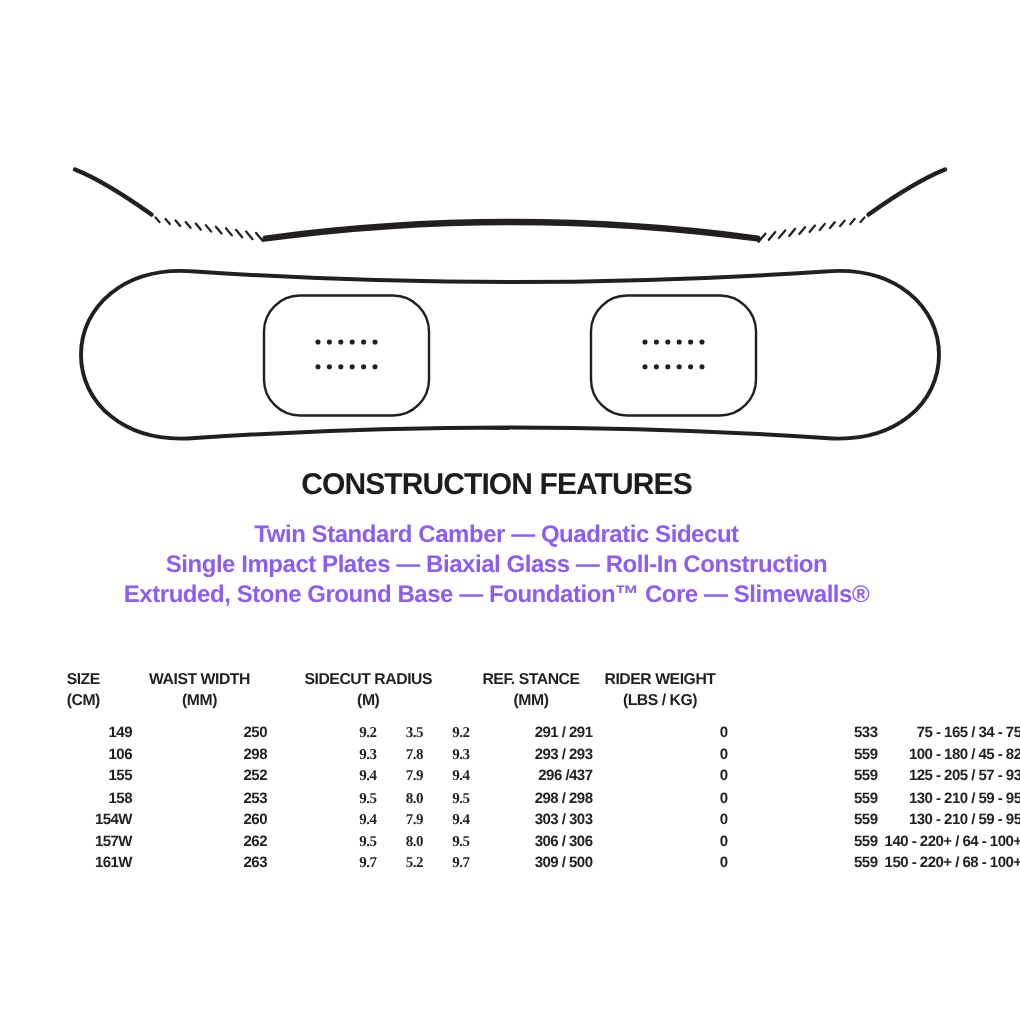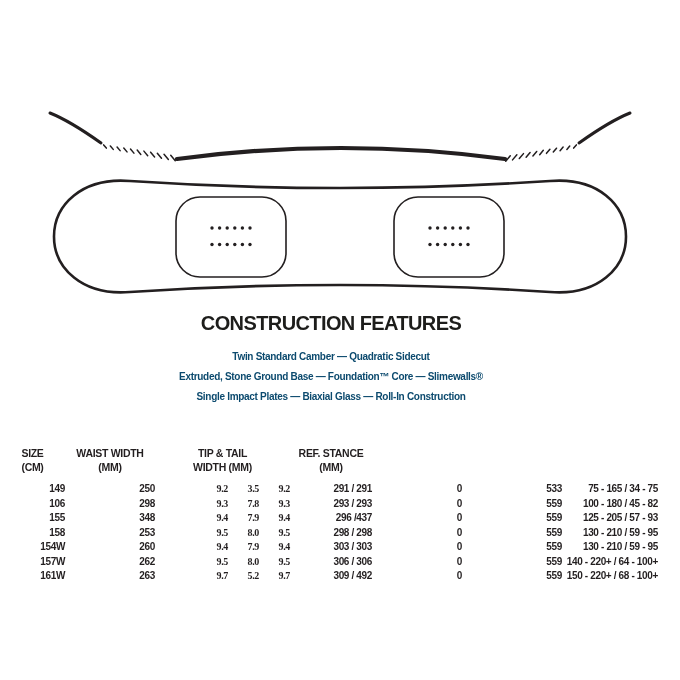--- a/index.html
+++ b/index.html
@@ -8,25 +8,25 @@
     background:#ffffff;color:#231f20;
     font-family:"Liberation Sans", sans-serif;
     -webkit-font-smoothing:antialiased;
   }
   .board-svg{position:absolute;top:0;left:0;}
   .copy{position:absolute;top:312px;left:0;width:662px;text-align:center;}
   .title{
     margin:0;font-size:20px;font-weight:bold;letter-spacing:-0.6px;
     line-height:23px;color:#1d1d1b;
   }
-  .features{margin-top:12px;font-size:10px;font-weight:bold;
-    line-height:20px;letter-spacing:-0.3px;color:#0c4a6e;}
+  .features{margin-top:12px;font-size:16px;font-weight:bold;
+    line-height:20px;letter-spacing:-0.3px;color:#8b5cf6;}
   .features p{margin:0;}
   .spec-table{position:absolute;top:444px;left:0;width:680px;font-weight:bold;}
-  .grid{display:grid;grid-template-columns:65px 90px 135px 82px 90px 100px 96px;}
+  .grid{display:grid;grid-template-columns:65px 90px 135px 82px 90px 100px 96px;margin-left:23px;}
   .th{text-align:center;font-size:10.5px;line-height:14px;letter-spacing:-0.3px;padding-top:2px;}
   .tbody{margin-top:8px;}
   .td{
     text-align:right;font-size:10px;line-height:14.5px;letter-spacing:-0.35px;
     white-space:nowrap;overflow:visible;
   }
   .sidecut-sub{display:inline-grid;grid-template-columns:31px 31px 31px;font-family:Liberation Serif, serif;}
 </style>
 </head>
 <body>
@@ -97,42 +97,46 @@
           <circle cx="460.4" cy="244.5" r="1.7"></circle>
           <circle cx="468" cy="244.5" r="1.7"></circle>
         </g>
     </g>
   </svg>
 
   <div class="copy">
     <h1 class="title">CONSTRUCTION FEATURES</h1>
     <div class="features">
       <p>Twin Standard Camber — Quadratic Sidecut</p>
+      <p>Single Impact Plates — Biaxial Glass — Roll-In Construction</p>
       <p>Extruded, Stone Ground Base — Foundation™ Core — Slimewalls®</p>
-      <p>Single Impact Plates — Biaxial Glass — Roll-In Construction</p>
     </div>
   </div>
 
   <div class="spec-table">
     <div class="grid thead">
       <div class="th">
         <div>SIZE</div>
           <div>(CM)</div>
       </div>
       <div class="th">
         <div>WAIST WIDTH</div>
           <div>(MM)</div>
       </div>
       <div class="th">
-        <div>TIP &amp; TAIL</div>
-          <div>WIDTH (MM)</div>
+        <div>SIDECUT RADIUS</div>
+          <div>(M)</div>
       </div>
       <div class="th">
         <div>REF. STANCE</div>
           <div>(MM)</div>
+      </div>
+      <div class="th">
+        <div>RIDER WEIGHT</div>
+          <div>(LBS / KG)</div>
       </div>
     </div>
     <div class="tbody" id="tbody">
         <div class="grid tr">
           <div class="td">149</div>
           <div class="td">250</div>
           <div class="td"><span class="sidecut-sub">
               <span>9.2</span>
               <span>3.5</span>
               <span>9.2</span>
@@ -150,21 +154,21 @@
               <span>7.8</span>
               <span>9.3</span>
             </span></div>
           <div class="td">293 / 293</div>
           <div class="td">0</div>
           <div class="td">559</div>
           <div class="td">100 - 180 / 45 - 82</div>
         </div>
         <div class="grid tr">
           <div class="td">155</div>
-          <div class="td">348</div>
+          <div class="td">252</div>
           <div class="td"><span class="sidecut-sub">
               <span>9.4</span>
               <span>7.9</span>
               <span>9.4</span>
             </span></div>
           <div class="td">296 /437</div>
           <div class="td">0</div>
           <div class="td">559</div>
           <div class="td">125 - 205 / 57 - 93</div>
         </div>
@@ -208,21 +212,21 @@
           <div class="td">140 - 220+ / 64 - 100+</div>
         </div>
         <div class="grid tr">
           <div class="td">161W</div>
           <div class="td">263</div>
           <div class="td"><span class="sidecut-sub">
               <span>9.7</span>
               <span>5.2</span>
               <span>9.7</span>
             </span></div>
-          <div class="td">309 / 492</div>
+          <div class="td">309 / 500</div>
           <div class="td">0</div>
           <div class="td">559</div>
           <div class="td">150 - 220+ / 68 - 100+</div>
         </div>
       </div>
   </div>
 
 </div>
 
 </body></html>

